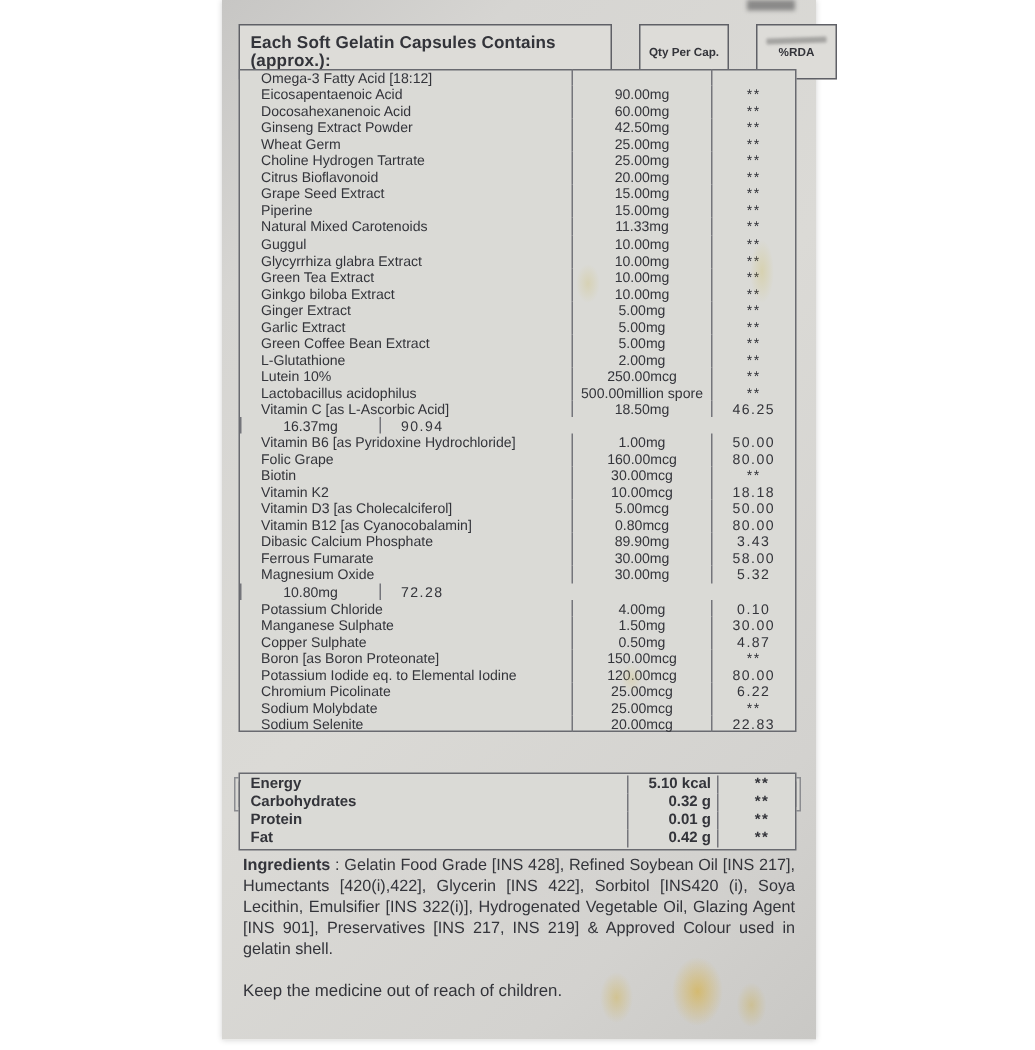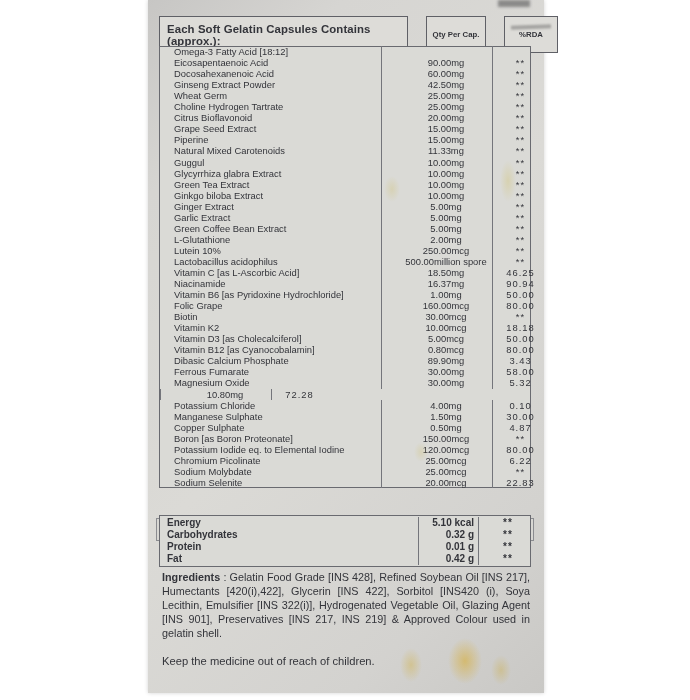--- a/index.html
+++ b/index.html
@@ -17,21 +17,21 @@
   .cap-colhead.rda{flex:0 0 54px;position:relative;}
   .cap-colhead.rda::after{content:"";position:absolute;left:6px;top:8px;width:40px;height:4px;
     background:rgba(70,70,72,.38);filter:blur(1px);transform:rotate(-2deg);}
 
   
   .cap-table{position:absolute;left:11px;top:46px;width:372px;height:442px;
     border:1.6px solid #696a70;box-sizing:border-box;background:#dadad6;
     display:flex;flex-direction:column;justify-content:center;}
   .cap-table .row{display:flex;height:11.05px;line-height:11.05px;font-size:9.4px;}
   .cap-table .c-name{flex:0 0 207px;padding-left:14px;white-space:nowrap;overflow:visible;}
-  .cap-table .c-qty{flex:0 0 92px;border-left:1.2px solid #74757b;text-align:center;white-space:nowrap;padding-left:18px;}
+  .cap-table .c-qty{flex:0 0 92px;border-left:1.2px solid #74757b;text-align:center;white-space:nowrap;}
   .cap-table .c-rda{flex:0 0 55px;border-left:1.2px solid #74757b;text-align:center;letter-spacing:1px;}
 
   
   .nut-header{position:absolute;left:11px;top:493px;width:372px;height:17px;
     border:1.6px solid #5f6066;box-sizing:border-box;background:#dddcd8;
     display:flex;align-items:center;box-shadow:0 0 0 2px #d8d7d3,0 0 0 3px #8b8c90;margin-top:28px;}
   .nut-header span{font-size:10.6px;font-weight:bold;padding-left:6px;}
   .nut-table{position:absolute;left:11px;top:515px;width:372px;height:52px;
     border:1.6px solid #696a70;box-sizing:border-box;background:#dadad6;
     display:flex;flex-direction:column;justify-content:center;font-weight:bold;}
@@ -192,21 +192,20 @@
           <div class="c-rda">**</div>
         </div>
 
         <div class="row">
           <div class="c-name">Vitamin C [as L-Ascorbic Acid]</div>
           <div class="c-qty">18.50mg</div>
           <div class="c-rda">46.25</div>
         </div>
 
         <div class="row">
-          <div class="c-name">Niacinamide</div>
           <div class="c-qty">16.37mg</div>
           <div class="c-rda">90.94</div>
         </div>
 
         <div class="row">
           <div class="c-name">Vitamin B6 [as Pyridoxine Hydrochloride]</div>
           <div class="c-qty">1.00mg</div>
           <div class="c-rda">50.00</div>
         </div>
 

